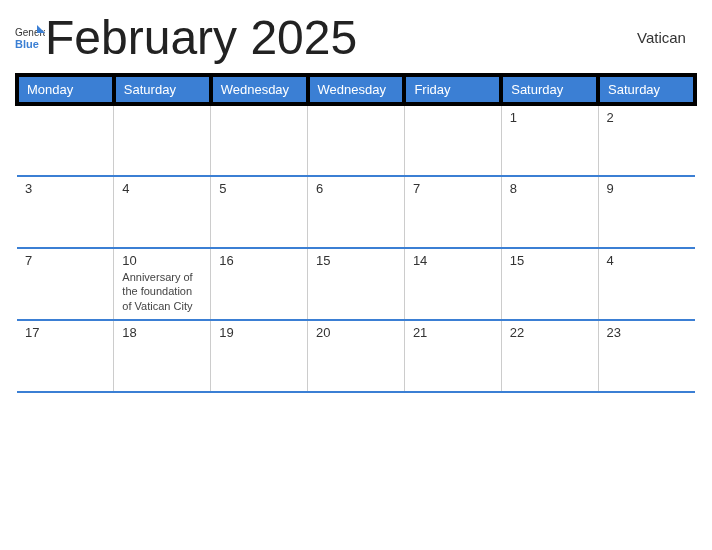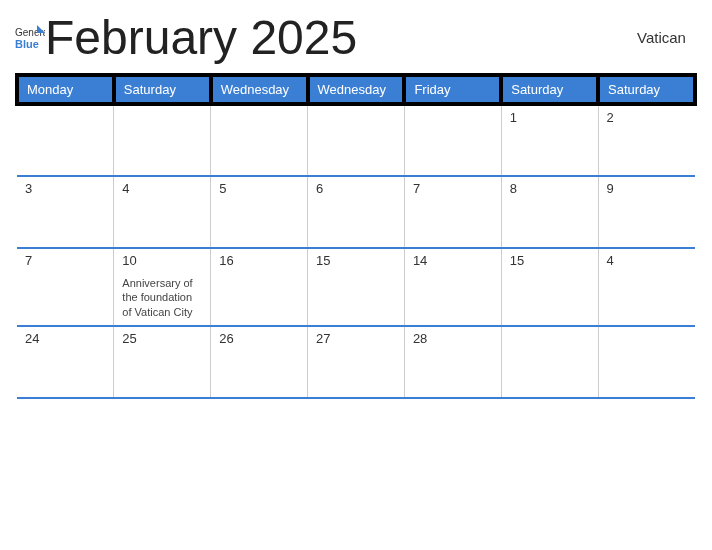--- a/index.html
+++ b/index.html
@@ -78,21 +78,21 @@
     .day-num {
       display: block;
       font-size: 13px;
       color: #333;
       margin-bottom: 2px;
     }
     .event {
       font-size: 11px;
       color: #444;
       line-height: 1.3;
-      margin-top: 8px;
+      margin-top: 2px;
     }
   </style>
 </head>
 <body>
 
 <div class="page">
   <div class="header">
 
     <div class="logo">
       <svg class="logo-icon" viewBox="0 0 30 30" xmlns="http://www.w3.org/2000/svg">
@@ -173,32 +173,36 @@
           </td>
           <td>
             <span class="day-num">15</span>
           </td>
           <td>
             <span class="day-num">4</span>
           </td>
         </tr>
         <tr>
           <td>
-            <span class="day-num">24</span>
-          </td>
-          <td>
-            <span class="day-num">25</span>
-          </td>
-          <td>
-            <span class="day-num">26</span>
-          </td>
-          <td>
-            <span class="day-num">27</span>
-          </td>
-          <td>
-            <span class="day-num">28</span>
-          </td>
-          <td></td>
-          <td></td>
+            <span class="day-num">17</span>
+          </td>
+          <td>
+            <span class="day-num">18</span>
+          </td>
+          <td>
+            <span class="day-num">19</span>
+          </td>
+          <td>
+            <span class="day-num">20</span>
+          </td>
+          <td>
+            <span class="day-num">21</span>
+          </td>
+          <td>
+            <span class="day-num">22</span>
+          </td>
+          <td>
+            <span class="day-num">23</span>
+          </td>
         </tr>
       </tbody>
   </table>
 </div>
 
 </body></html>

